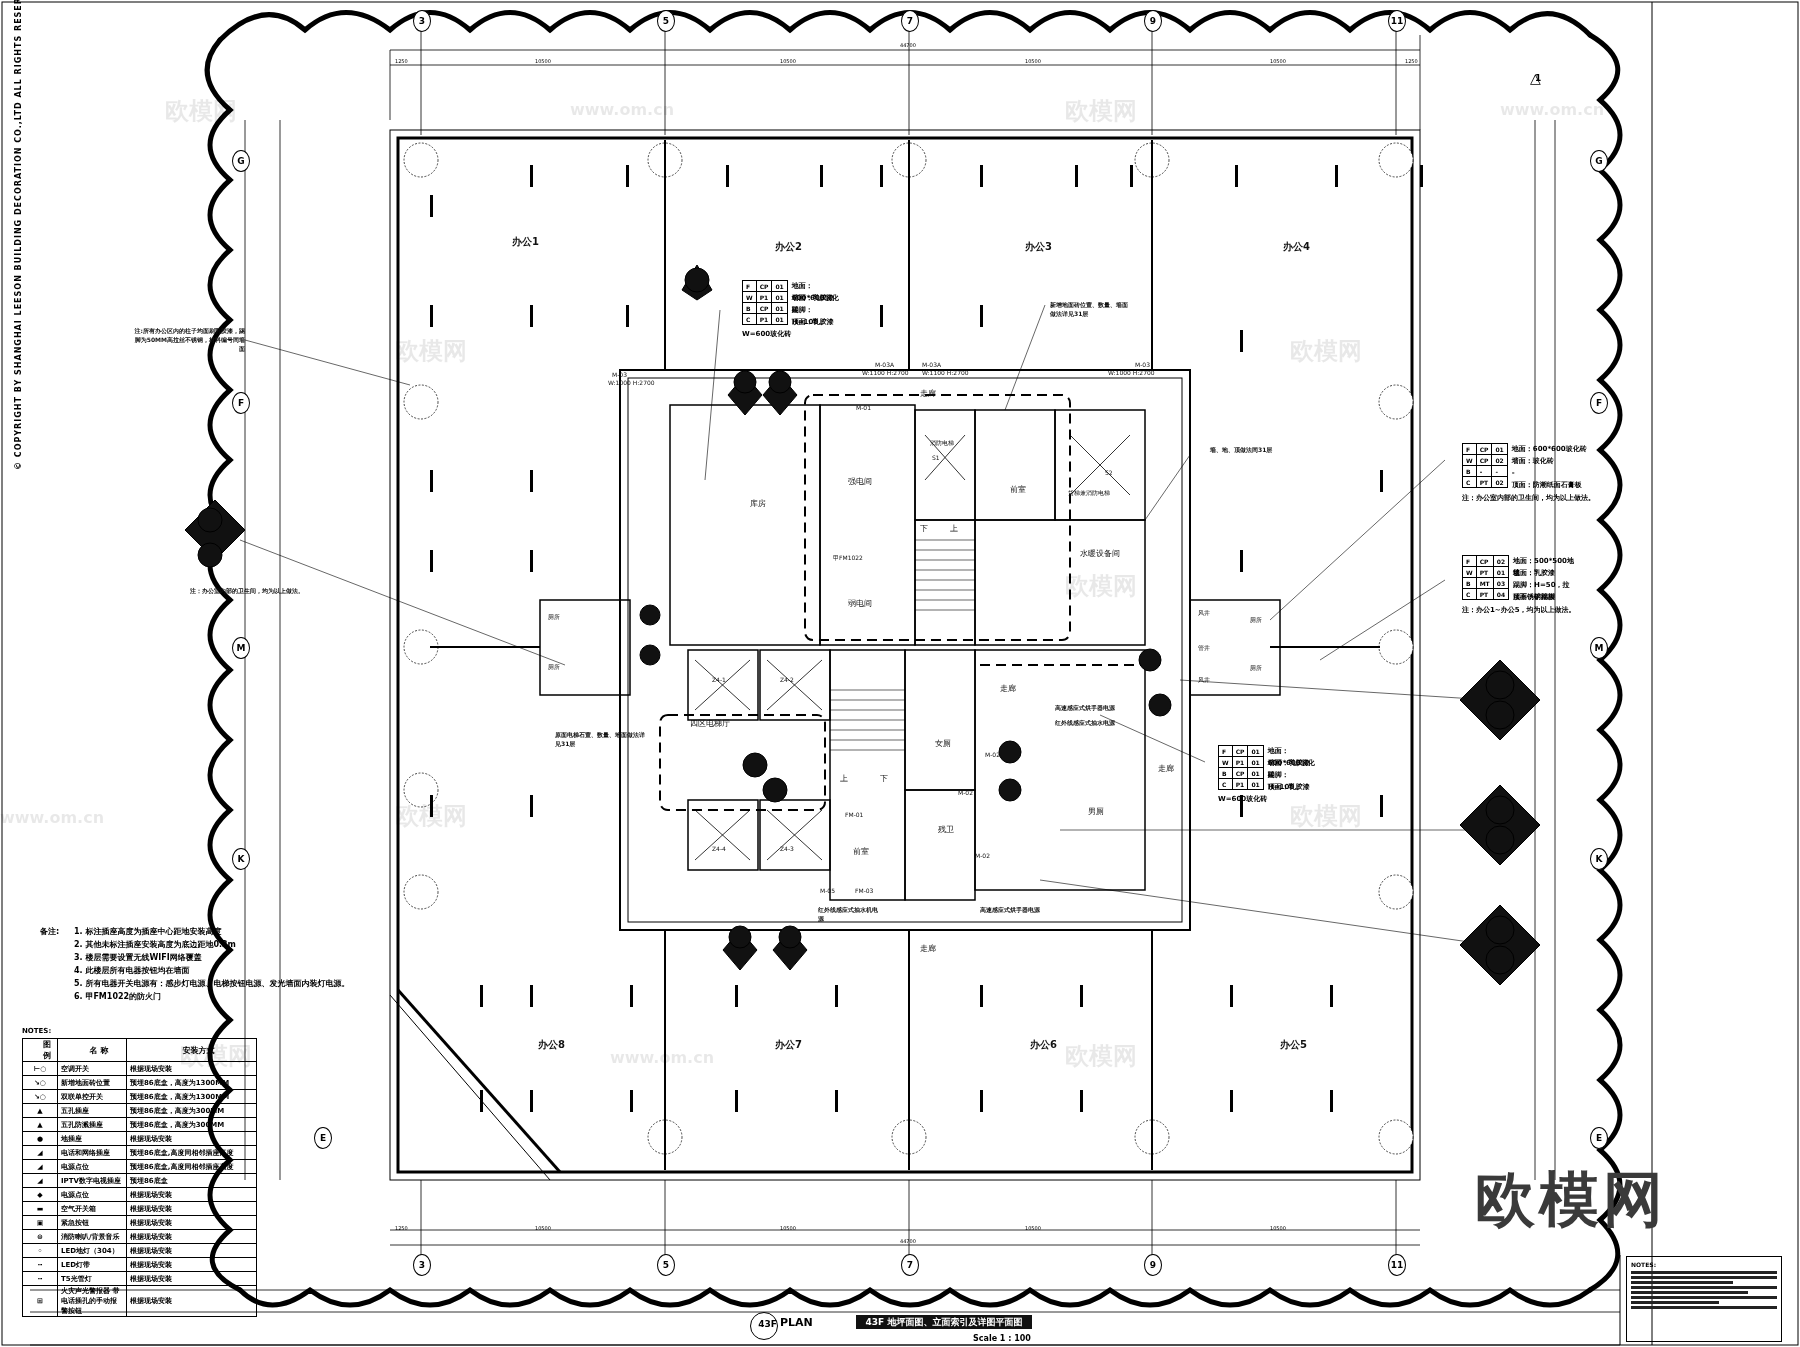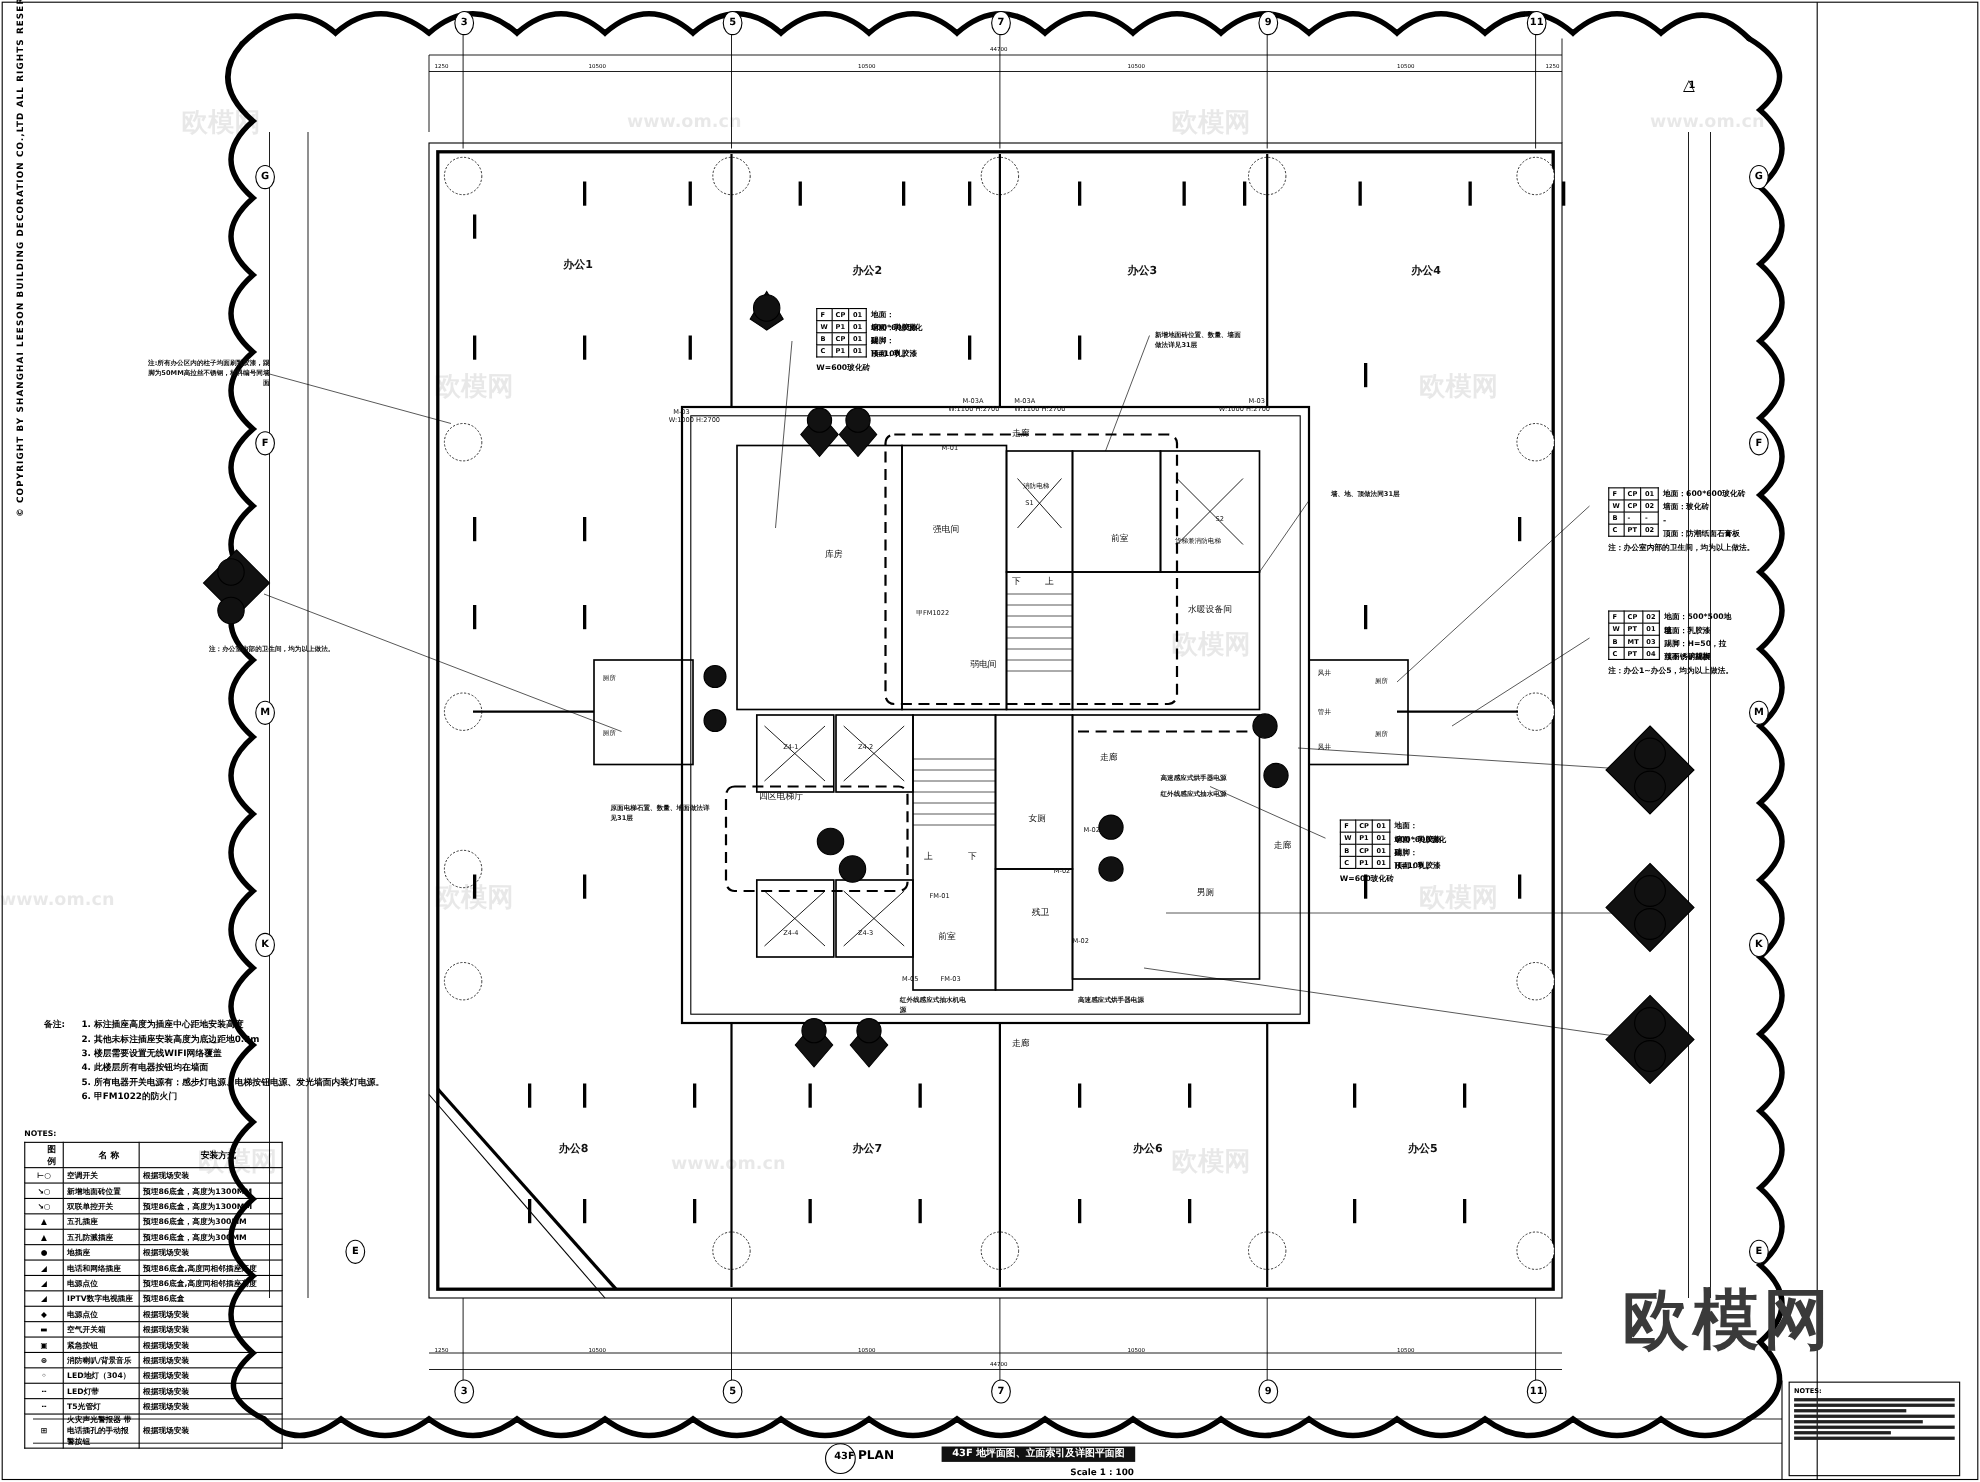--- a/index.html
+++ b/index.html
@@ -326,25 +326,25 @@
 <div class="dim" style="left:1270px;top:1225px;">10500</div>
 <div class="dim" style="left:900px;top:1238px;">44700</div>
 
 <div class="t room" style="left:512px;top:237px;">办公1</div>
 <div class="t room" style="left:775px;top:242px;">办公2</div>
 <div class="t room" style="left:1025px;top:242px;">办公3</div>
 <div class="t room" style="left:1283px;top:242px;">办公4</div>
 <div class="t room" style="left:1280px;top:1040px;">办公5</div>
 <div class="t room" style="left:1030px;top:1040px;">办公6</div>
 <div class="t room" style="left:775px;top:1040px;">办公7</div>
-<div class="t room" style="left:508px;top:1040px;">办公8</div>
+<div class="t room" style="left:538px;top:1040px;">办公8</div>
 
 <div class="t small" style="left:750px;top:500px;">库房</div>
 <div class="t small" style="left:848px;top:478px;">强电间</div>
-<div class="t small" style="left:848px;top:600px;margin-left:34px;">弱电间</div>
+<div class="t small" style="left:848px;top:600px;">弱电间</div>
 <div class="t tiny" style="left:930px;top:440px;">消防电梯</div>
 <div class="t small" style="left:1010px;top:486px;">前室</div>
 <div class="t tiny" style="left:1068px;top:490px;">货梯兼消防电梯</div>
 <div class="t small" style="left:1080px;top:550px;">水暖设备间</div>
 <div class="t small" style="left:920px;top:390px;">走廊</div>
 <div class="t small" style="left:1000px;top:685px;">走廊</div>
 <div class="t small" style="left:1158px;top:765px;">走廊</div>
 <div class="t small" style="left:920px;top:945px;">走廊</div>
 <div class="t small" style="left:690px;top:720px;">四区电梯厅</div>
 <div class="t small" style="left:935px;top:740px;">女厕</div>

